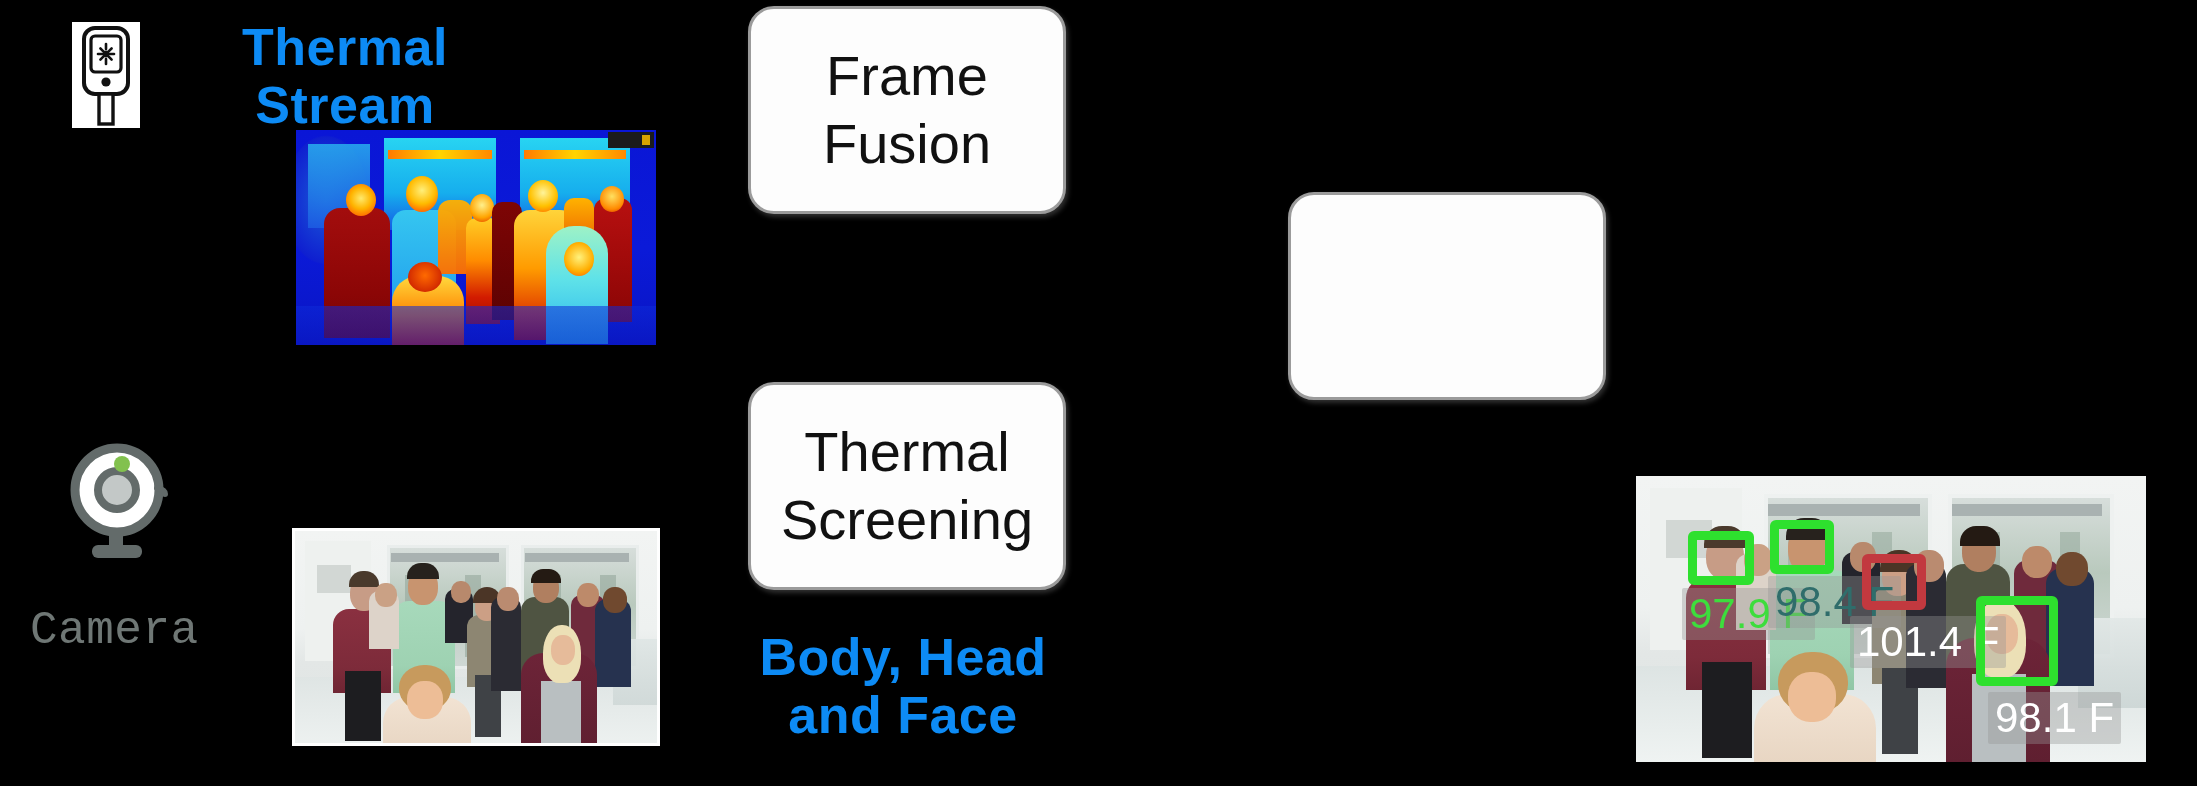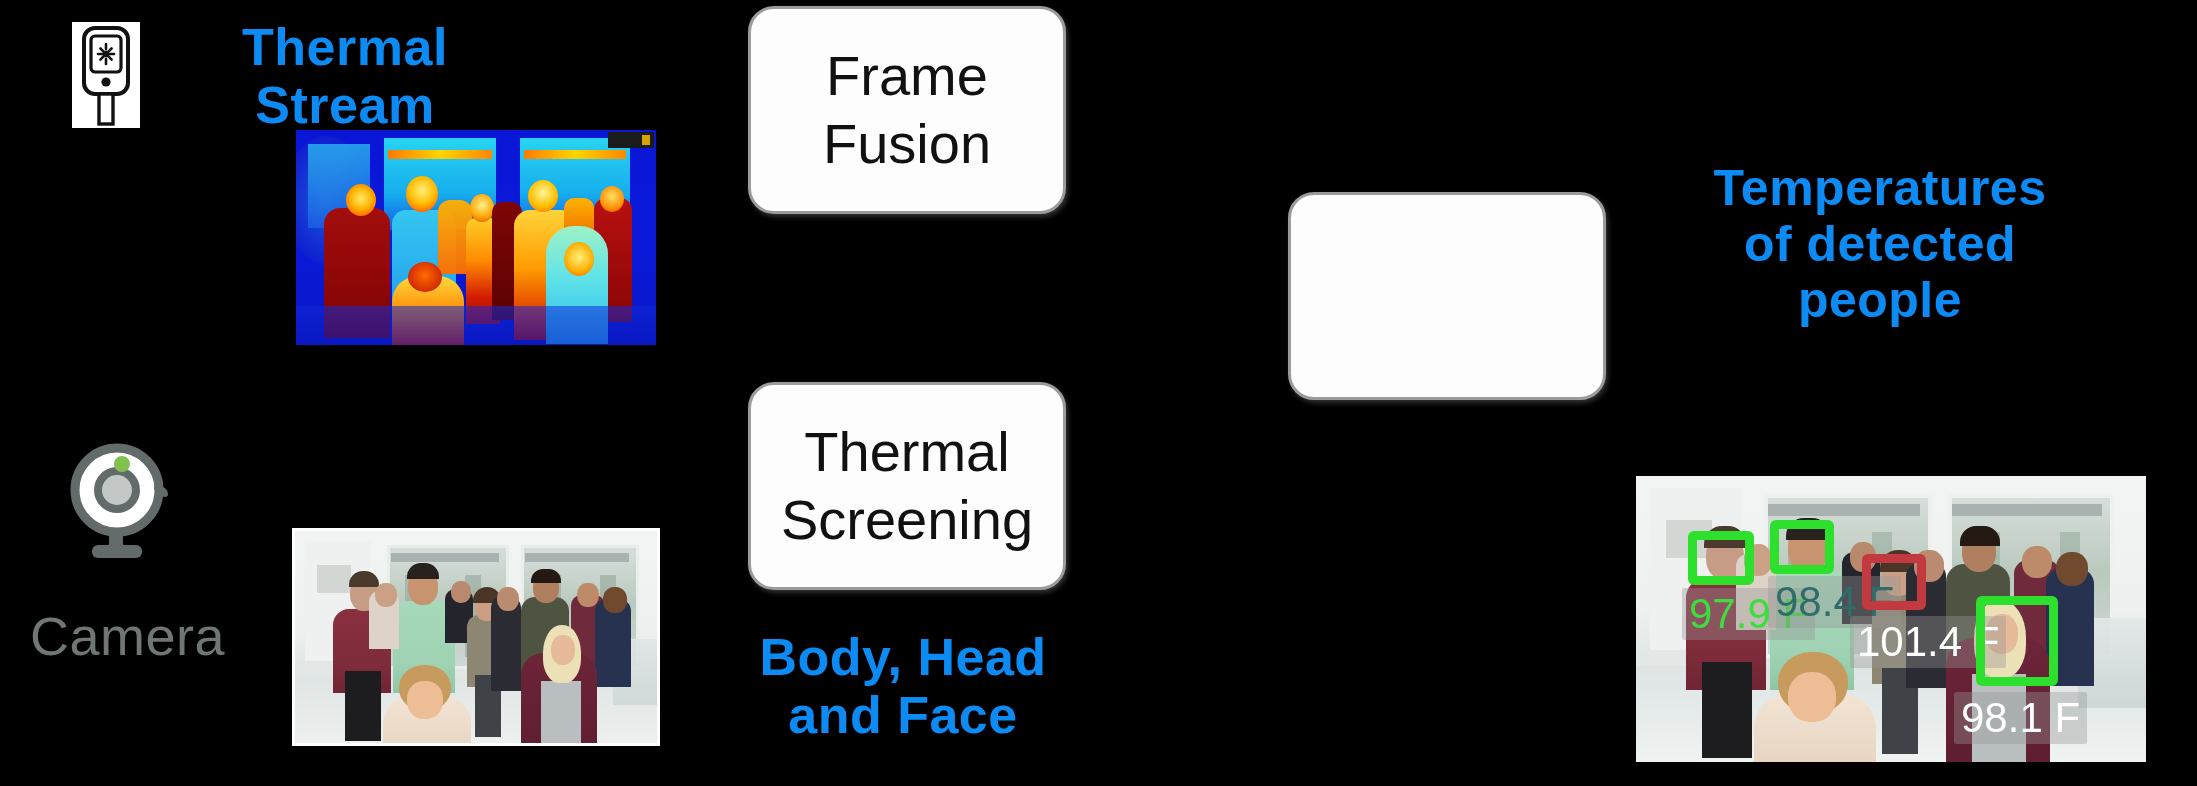--- a/index.html
+++ b/index.html
@@ -14,21 +14,21 @@
   
   .proc-box{position:absolute;background:#fdfdfd;border:3px solid #9b9b9b;
             border-radius:26px;display:flex;flex-direction:column;
             align-items:center;justify-content:center;color:#111;
             font-size:56px;line-height:1.22;text-align:center;
             box-shadow:2px 3px 5px rgba(90,90,90,.55);}
   .proc-box span{display:block;}
 
   
   .icon-wrap{position:absolute;}
-  .camera-caption{position:absolute;color:#6f7775;font-size:54px;letter-spacing:.5px;}
+  .camera-caption{position:absolute;color:#6f7775;font-size:46px;letter-spacing:.5px;font-family:Liberation Mono, monospace;}
 
   
   .frame{position:absolute;overflow:hidden;background:#000;}
   .frame.bordered{border:3px solid #ffffff;box-sizing:border-box;}
 
   
   .thermal{position:absolute;inset:0;background:#0a14d2;}
   .th-layer{position:absolute;}
 
   
@@ -236,23 +236,20 @@
     <span>Thermal</span>
     <span>Screening</span>
   </div>
 
   <div class="blue-label" style="left:738px;top:628px;width:330px;font-size:52px;">Body, Head
 and Face</div>
 
   <div class="proc-box" style="left:1288px;top:192px;width:312px;height:202px;">
   </div>
 
-  <div class="blue-label" style="left:1700px;top:160px;width:360px;font-size:50px;">Temperatures
-of detected
-people</div>
 
   <div class="frame" style="left:1636px;top:476px;width:510px;height:286px;">
     <div class="lobby">
 
       <div class="lb" style="left:128px;top:18px;width:160px;height:156px;
         background:linear-gradient(to bottom,#d7dedb 0%,#b9c9bd 48%,#cfd8d4 100%);border:4px solid #eef1f0;"></div>
       <div class="lb" style="left:312px;top:18px;width:158px;height:156px;
         background:linear-gradient(to bottom,#d7dedb 0%,#b9c9bd 48%,#cfd8d4 100%);border:4px solid #eef1f0;"></div>
       <div class="lb" style="left:132px;top:28px;width:152px;height:12px;background:#a9b2b1;"></div>
       <div class="lb" style="left:316px;top:28px;width:150px;height:12px;background:#a9b2b1;"></div>
@@ -317,17 +314,17 @@
       <div class="bbox green" style="left:52px;top:55px;width:66px;height:54px;"></div>
       <div class="temp" style="left:46px;top:112px;color:#3ddd3d;">97.9 F</div>
 
       <div class="bbox green" style="left:134px;top:44px;width:64px;height:54px;"></div>
       <div class="temp" style="left:132px;top:100px;color:#2f6d6b;">98.4 F</div>
 
       <div class="bbox red" style="left:226px;top:78px;width:64px;height:56px;"></div>
       <div class="temp" style="left:214px;top:140px;color:#ffffff;">101.4 F</div>
 
       <div class="bbox green" style="left:340px;top:120px;width:82px;height:90px;"></div>
-      <div class="temp" style="left:318px;top:216px;color:#ffffff;">98.1 F</div>
+      <div class="temp" style="left:352px;top:216px;color:#ffffff;">98.1 F</div>
     </div>
   </div>
 
 </div>
 
 </body></html>

